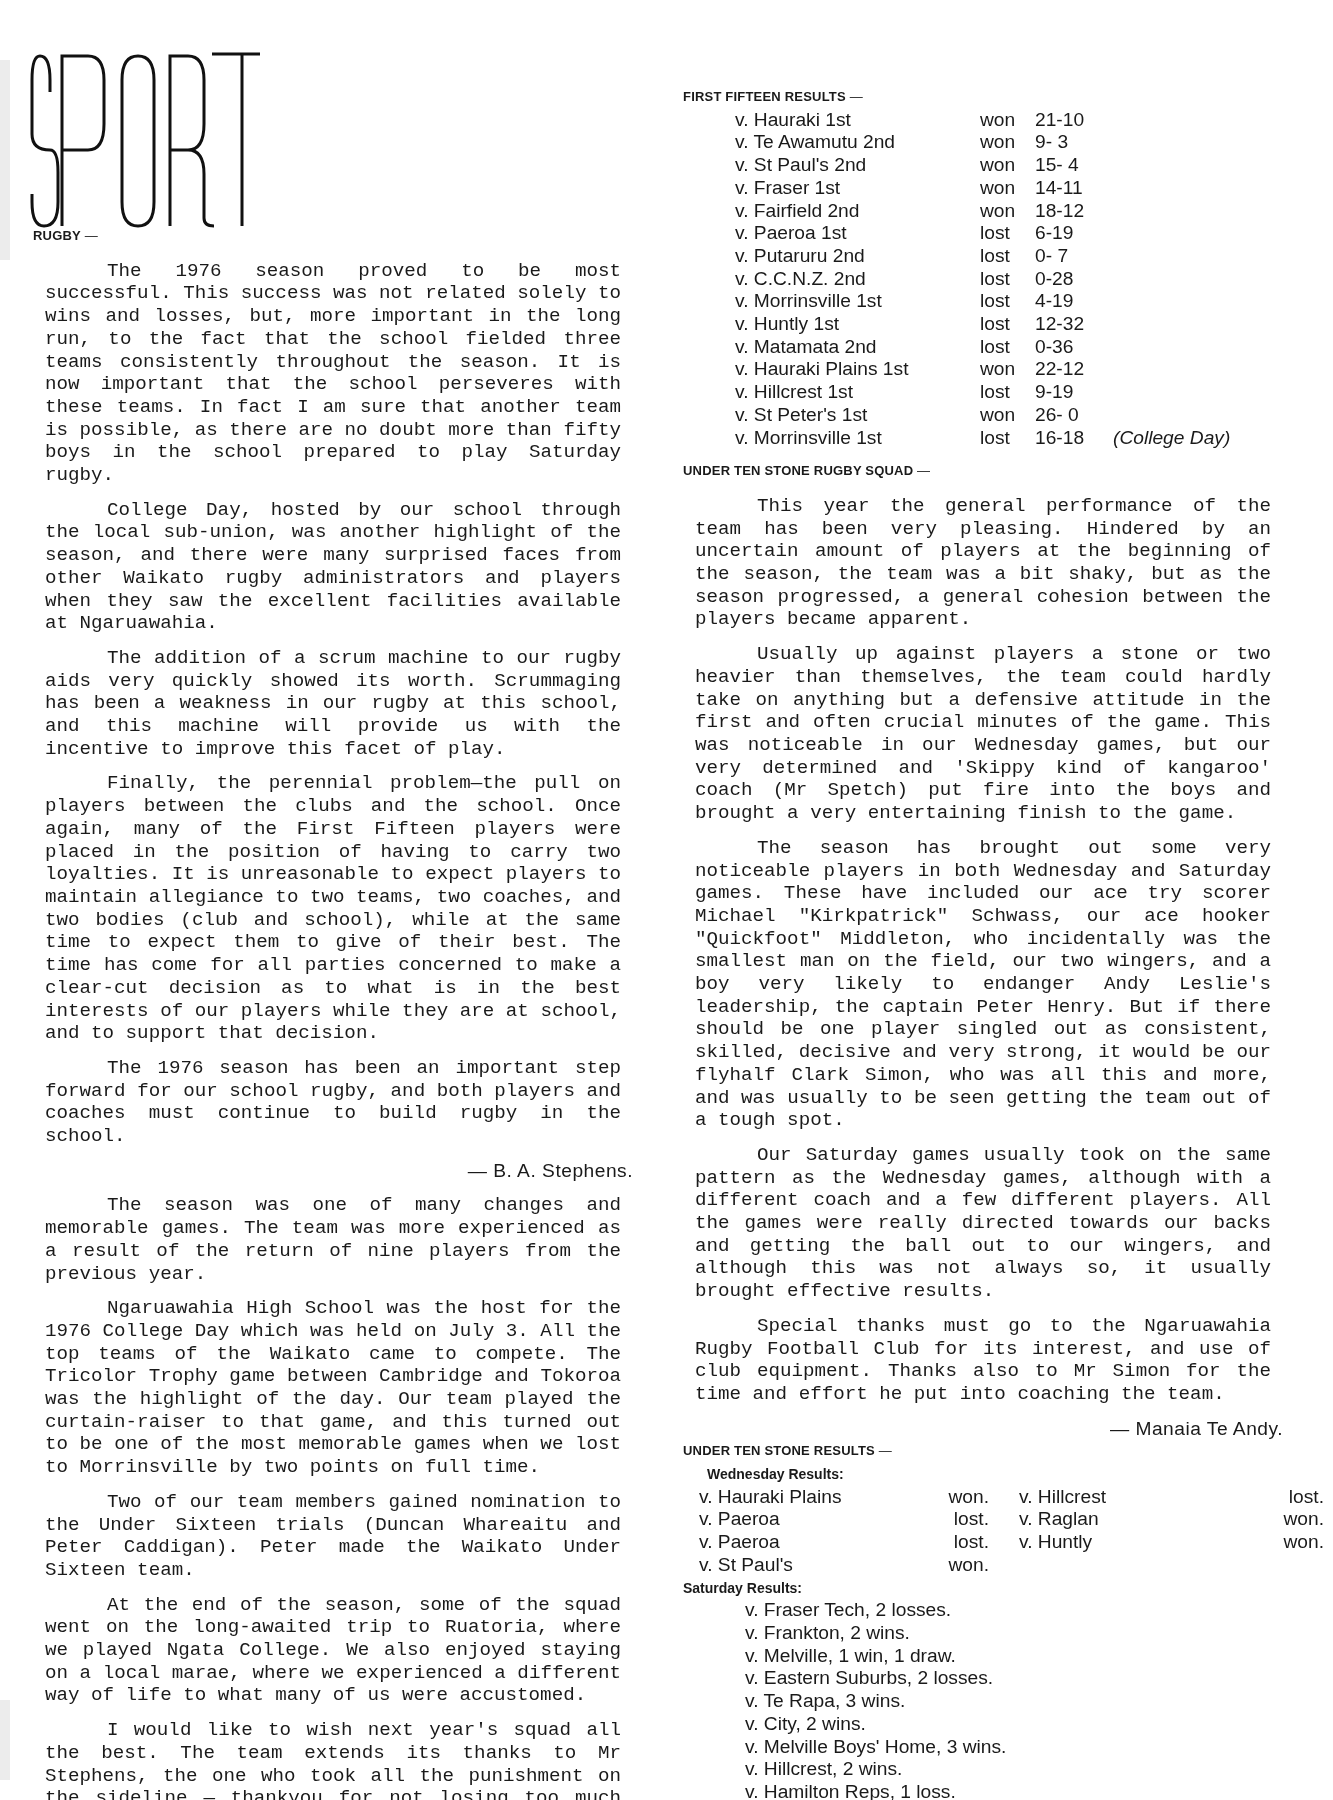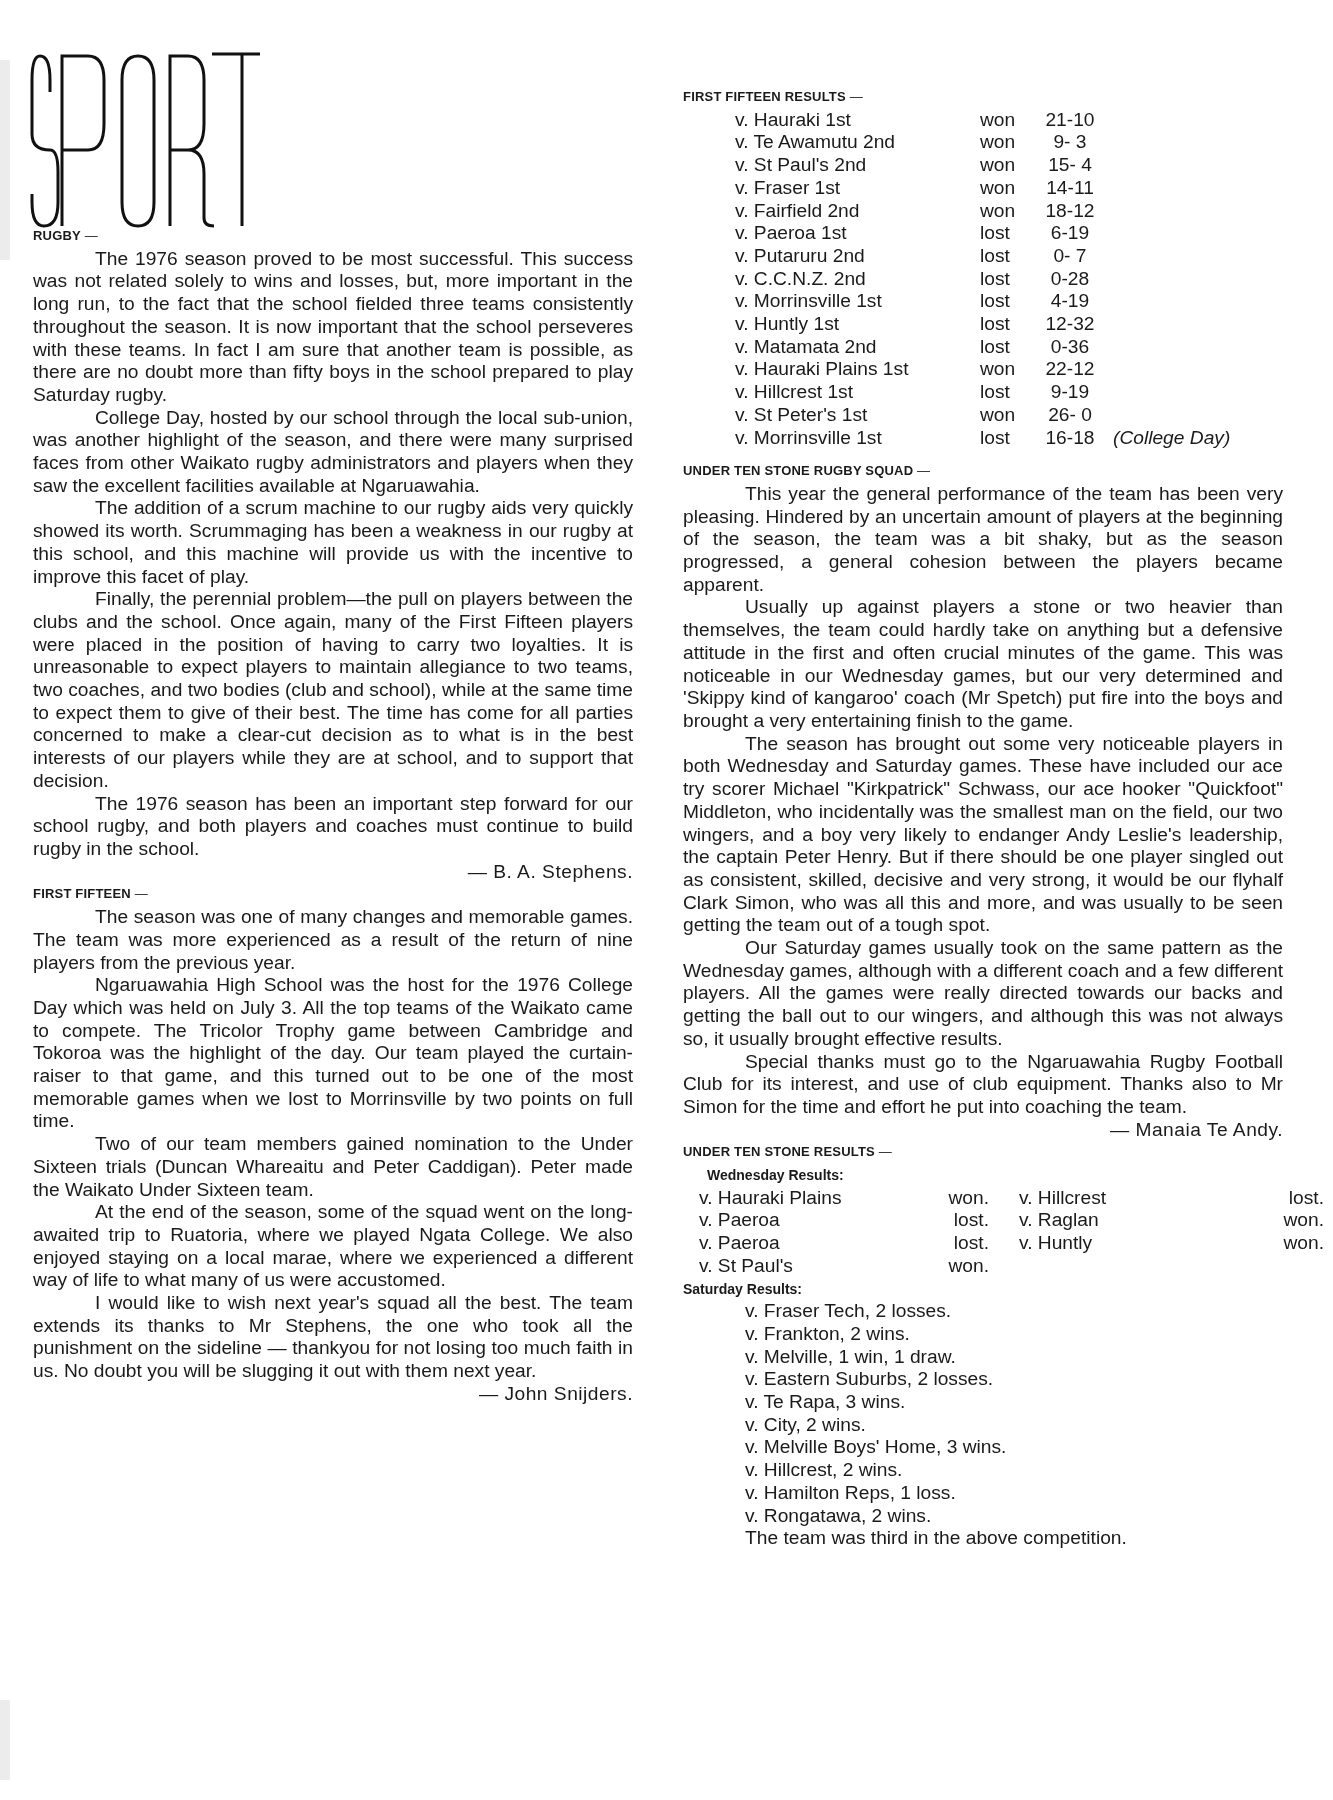--- a/index.html
+++ b/index.html
@@ -6,28 +6,28 @@
   body { width: 1333px; height: 1800px; position: relative; overflow: hidden;
          font-family: "Liberation Sans", "DejaVu Sans", sans-serif; color: #1a1a1a; }
   .page { position: absolute; left: 0; top: 0; width: 1333px; height: 1800px; }
   .col { position: absolute; font-size: 19.2px; line-height: 22.7px; }
   .col-left { left: 33px; top: 225px; width: 600px; }
   .col-right { left: 683px; top: 86px; width: 600px; }
   .masthead { position: absolute; left: 30px; top: 52px; width: 230px; height: 178px; }
   .masthead svg { width: 100%; height: 100%; }
   .heading { font-weight: bold; font-size: 13px; letter-spacing: 0.2px; }
   .heading::after { content: " \2014"; font-weight: normal; }
-  .para { text-align: justify; text-indent: 62px; margin: 0; }
+  .para { text-align: justify; text-indent: 62px; margin: 12px; font-family: Liberation Mono, monospace; }
   .sign { text-align: right; margin: 0; letter-spacing: 0.5px; }
   .results { margin: 0; padding: 0; list-style: none; }
   .results li { display: flex; white-space: nowrap; }
   .ff li { padding-left: 52px; }
   .ff .opp { width: 245px; }
   .ff .res { width: 55px; }
-  .ff .score { width: 70px; text-align: center; }
+  .ff .score { width: 70px; text-align: left; }
   .ff .note { padding-left: 8px; font-style: italic; }
   .sub { font-weight: bold; font-size: 14px; }
   .wed-grid { display: grid; grid-template-columns: 230px 60px 30px 250px 55px; margin-left: 16px; }
   .wed-grid span.r { text-align: right; }
   .sat li { padding-left: 62px; }
   .closing { padding-left: 62px; margin: 0; }
   .edge-mark { position: absolute; left: 0; width: 10px; background: #d9d9d9; opacity: .5; }
 </style>
 </head>
 <body>
@@ -55,21 +55,20 @@
 
   <div class="col col-left">
     <div class="heading">RUGBY</div>
     <p class="para">The 1976 season proved to be most successful. This success was not related solely to wins and losses, but, more important in the long run, to the fact that the school fielded three teams consistently throughout the season.  It is now important that the school perseveres with these teams.  In fact I am sure that another team is possible, as there are no doubt more than fifty boys in the school prepared to play Saturday rugby.</p>
     <p class="para">College Day, hosted by our school through the local sub-union, was another highlight of the season, and there were many surprised faces from other Waikato rugby administrators and players when they saw the excellent facilities available at Ngaruawahia.</p>
     <p class="para">The addition of a scrum machine to our rugby aids very quickly showed its worth.  Scrummaging has been a weakness in our rugby at this school, and this machine will provide us with the incentive to improve this facet of play.</p>
     <p class="para">Finally, the perennial problem—the pull on players between the clubs and the school.  Once again, many of the First Fifteen players were placed in the position of having to carry two loyalties.  It is unreasonable to expect players to maintain allegiance to two teams, two coaches, and two bodies (club and school), while at the same time to expect them to give of their best.  The time has come for all parties concerned to make a clear-cut decision as to what is in the best interests of our players while they are at school, and to support that decision.</p>
     <p class="para">The 1976 season has been an important step forward for our school rugby, and both players and coaches must continue to build rugby in the school.</p>
     <p class="sign">— B. A. Stephens.</p>
 
-    <div class="heading">FIRST FIFTEEN</div>
     <p class="para">The season was one of many changes and memorable games.  The team was more experienced as a result of the return of nine players from the previous year.</p>
     <p class="para">Ngaruawahia High School was the host for the 1976 College Day which was held on July 3.  All the top teams of the Waikato came to compete.  The Tricolor Trophy game between Cambridge and Tokoroa was the highlight of the day.  Our team played the curtain-raiser to that game, and this turned out to be one of the most memorable games when we lost to Morrinsville by two points on full time.</p>
     <p class="para">Two of our team members gained nomination to the Under Sixteen trials (Duncan Whareaitu and Peter Caddigan).  Peter made the Waikato Under Sixteen team.</p>
     <p class="para">At the end of the season, some of the squad went on the long-awaited trip to Ruatoria, where we played Ngata College.  We also enjoyed staying on a local marae, where we experienced a different way of life to what many of us were accustomed.</p>
     <p class="para">I would like to wish next year's squad all the best. The team extends its thanks to Mr Stephens, the one who took all the punishment on the sideline — thankyou for not losing too much faith in us.  No doubt you will be slugging it out with them next year.</p>
     <p class="sign">— John Snijders.</p>
   </div>
 
   <div class="col col-right">
     <div class="heading">FIRST FIFTEEN RESULTS</div>

